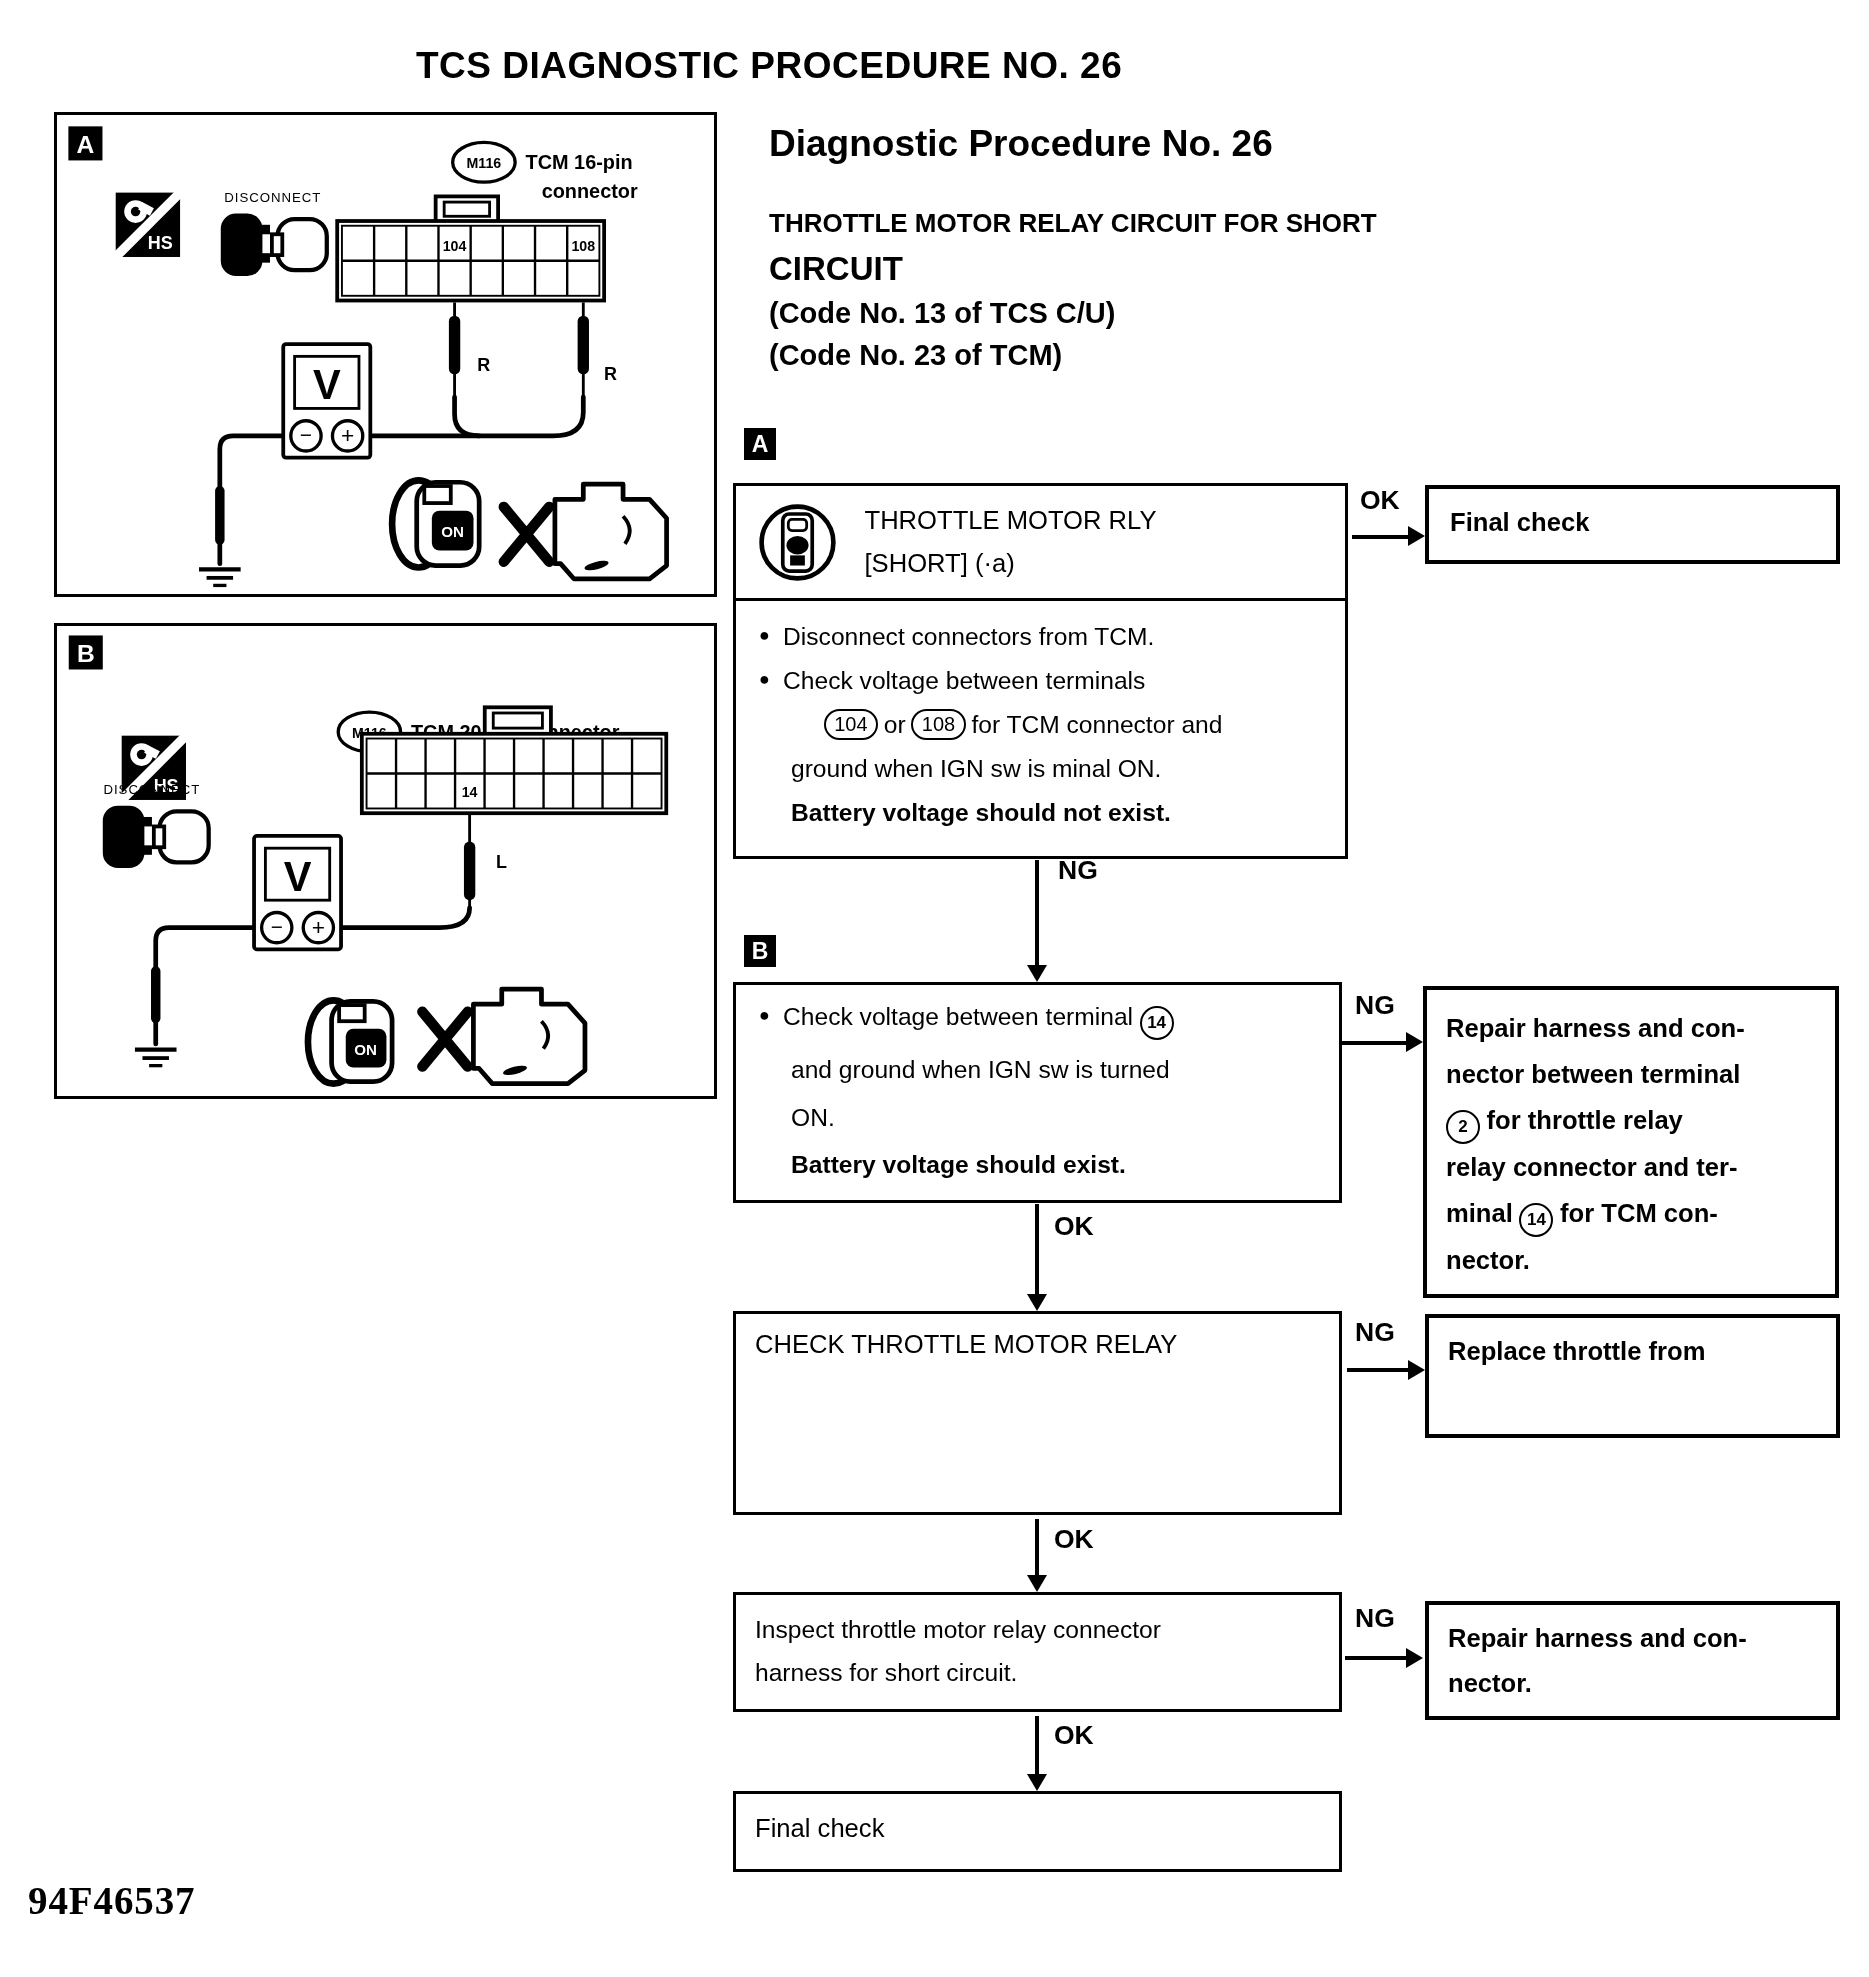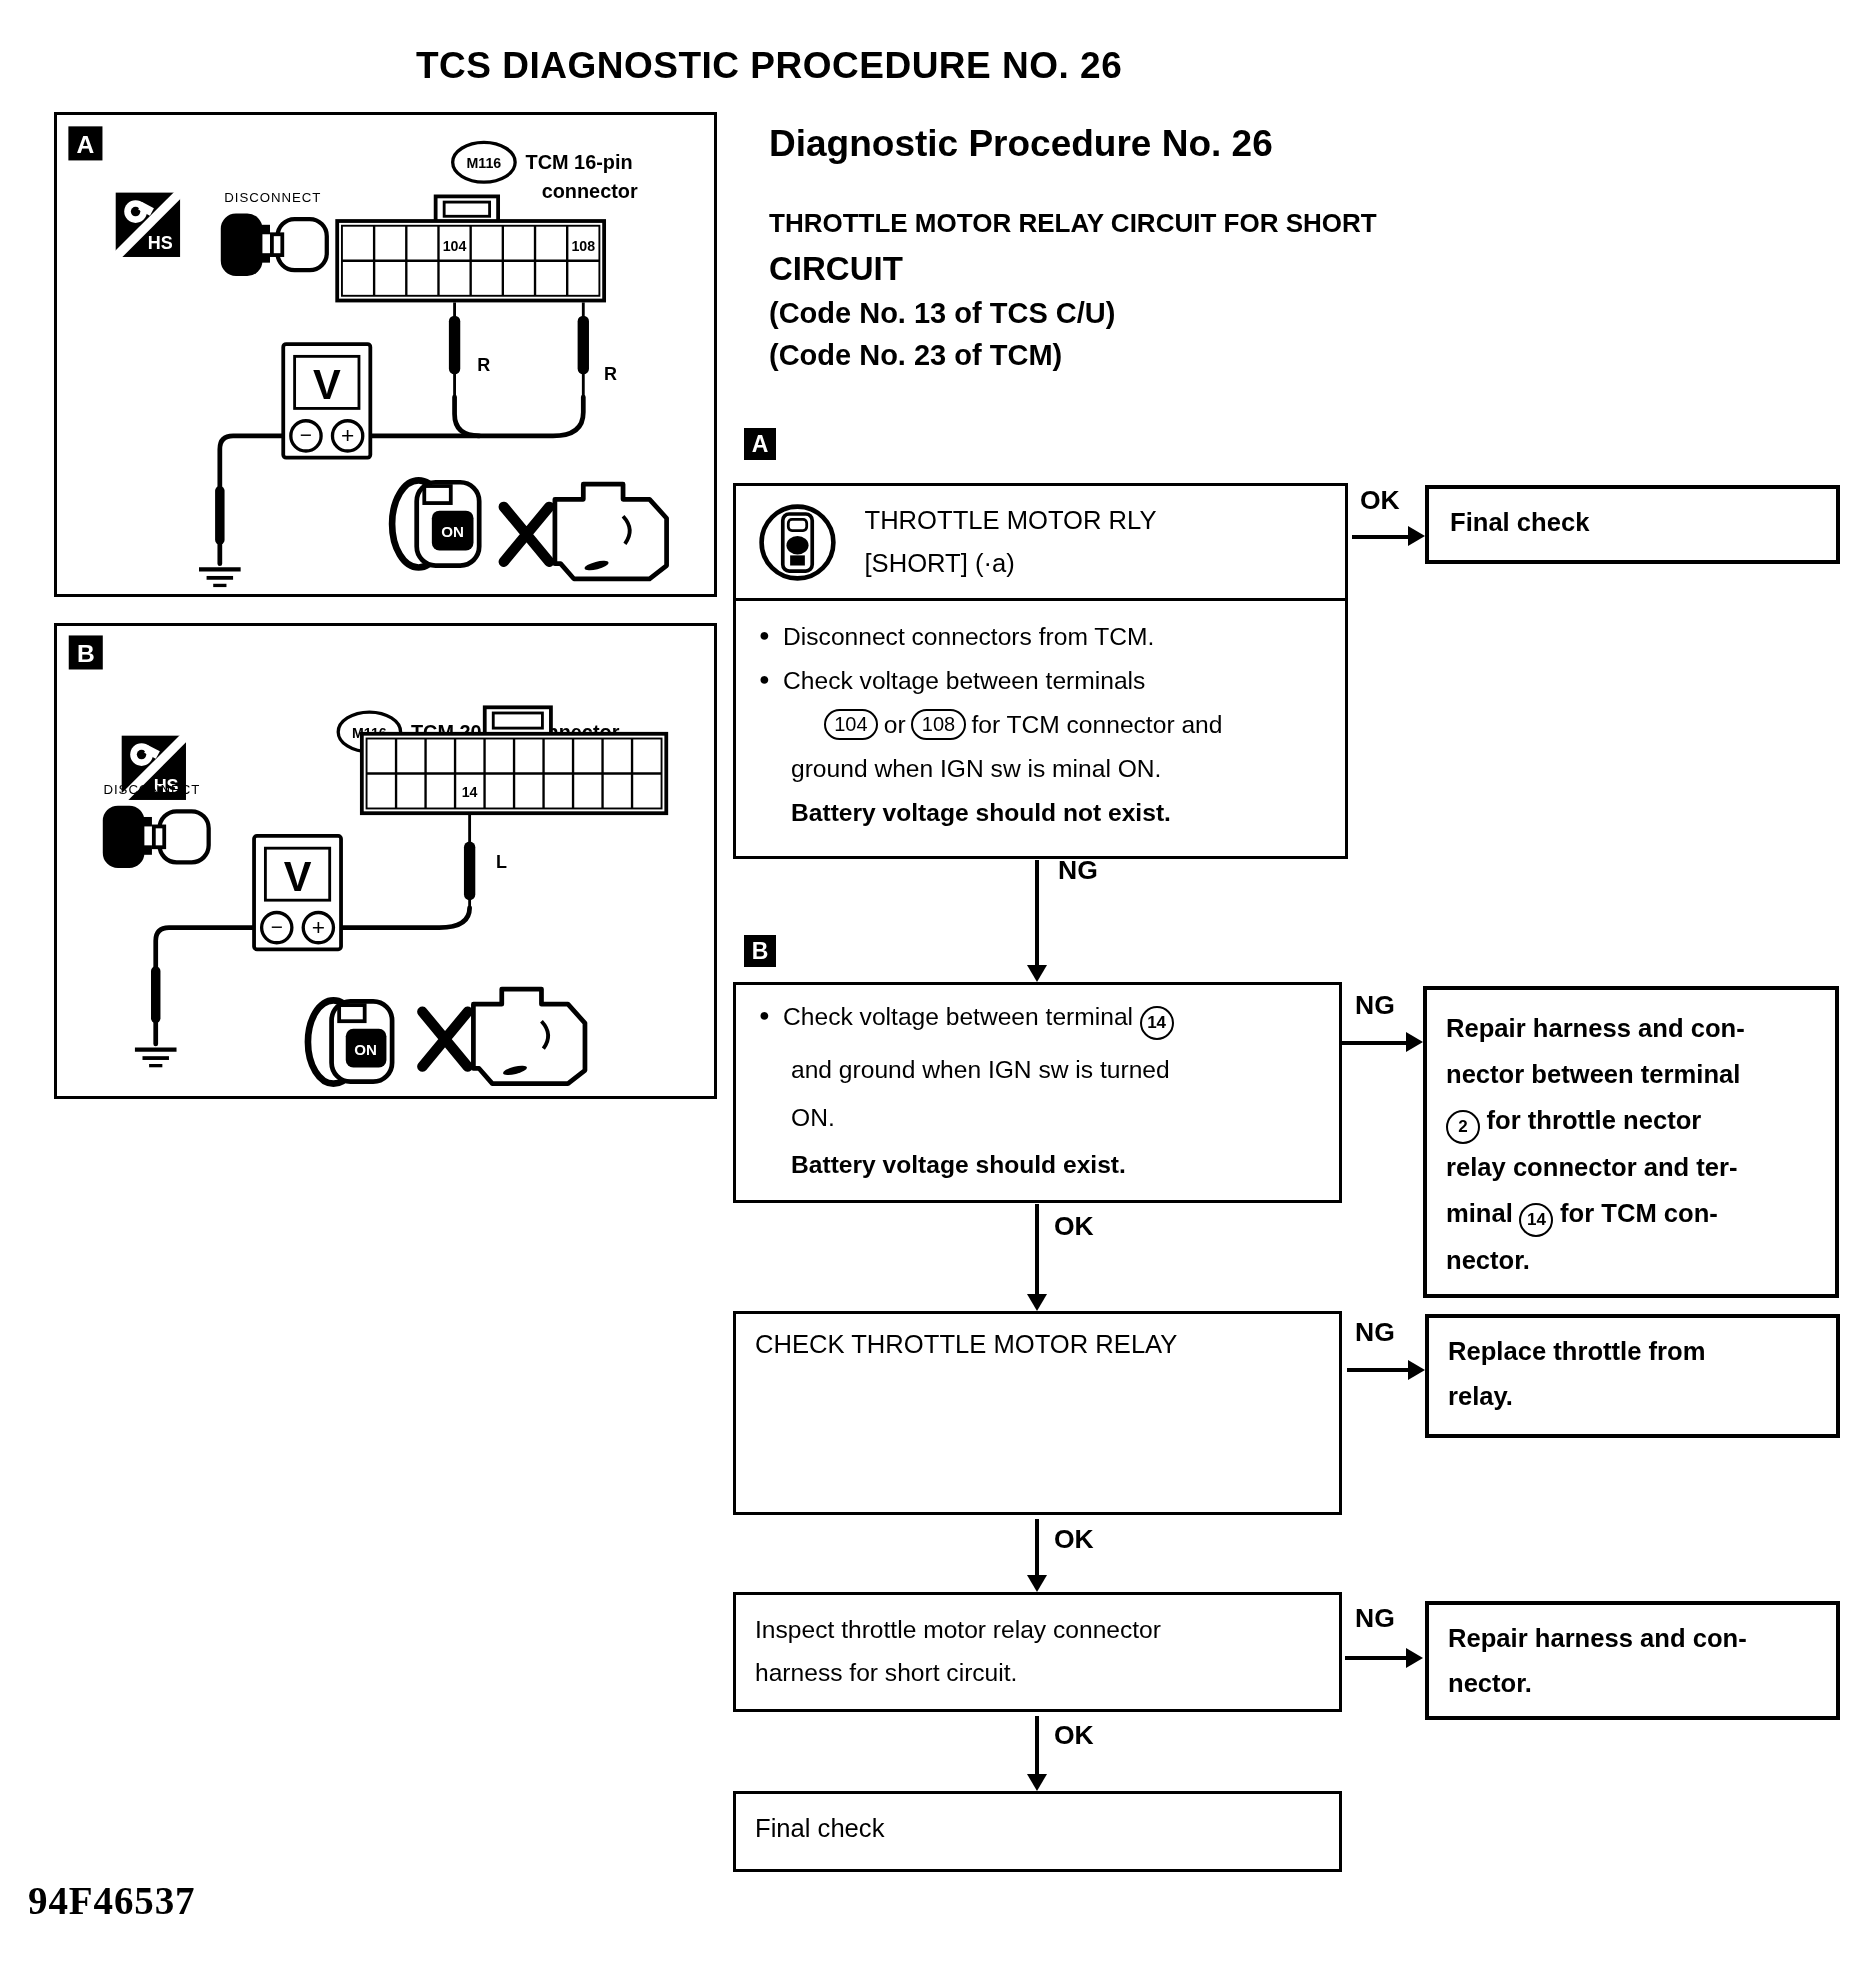--- a/index.html
+++ b/index.html
@@ -306,37 +306,36 @@
     <div class="flowline ind1" style="margin-bottom:13.2px;">ON.</div>
     <div class="flowline ind1 warn">Battery voltage should exist.</div>
   </div>
 
   <div class="lbl" style="left:1355px; top:990px;">NG</div>
   <div class="hline" style="left:1341px; top:1041px; width:66px;"></div>
   <div class="arr-r" style="left:1406px; top:1032px;"></div>
   <div class="fbox rbox repair1">
     <div>Repair harness and con-</div>
     <div>nector between terminal</div>
-    <div><span class="circ-num" style="margin-left:0;">2</span><span>for throttle nector</span></div>
+    <div><span class="circ-num" style="margin-left:0;">2</span><span>for throttle relay</span></div>
     <div>relay connector and ter-</div>
     <div><span>minal</span><span class="circ-num">14</span><span>for TCM con-</span></div>
     <div>nector.</div>
   </div>
 
   <div class="lbl" style="left:1054px; top:1211px;">OK</div>
   <div class="vline" style="left:1035px; top:1204px; height:92px;"></div>
   <div class="arr-d" style="left:1027px; top:1294px;"></div>
 
   <div class="fbox box3">CHECK THROTTLE MOTOR RELAY</div>
   <div class="lbl" style="left:1355px; top:1317px;">NG</div>
   <div class="hline" style="left:1347px; top:1368px; width:62px;"></div>
   <div class="arr-r" style="left:1408px; top:1360px;"></div>
   <div class="fbox rbox replace1">
     <div>Replace throttle from</div>
-    <div>relay.</div>
   </div>
 
   <div class="lbl" style="left:1054px; top:1524px;">OK</div>
   <div class="vline" style="left:1035px; top:1519px; height:58px;"></div>
   <div class="arr-d" style="left:1027px; top:1575px;"></div>
 
   <div class="fbox box4">
     <div>Inspect throttle motor relay connector</div>
     <div>harness for short circuit.</div>
   </div>

